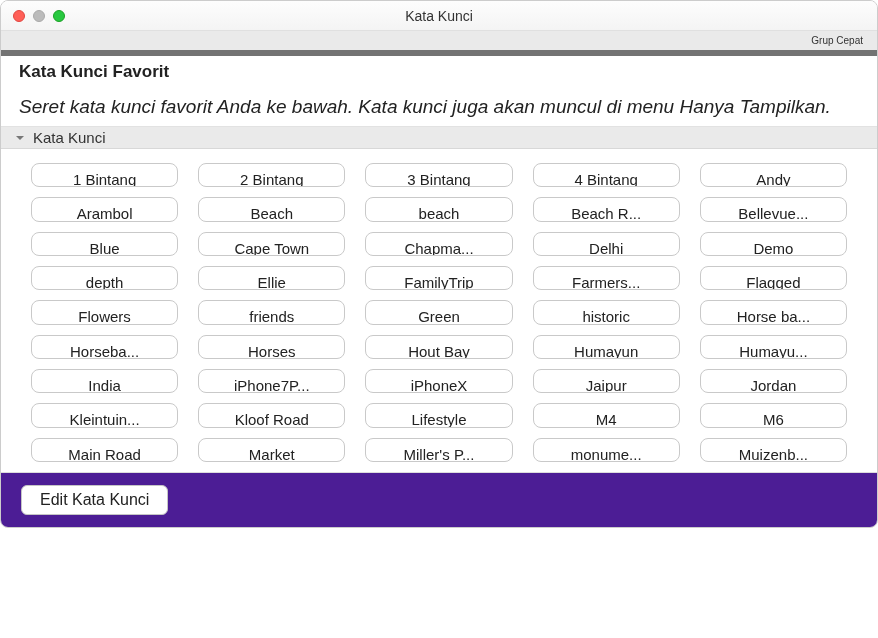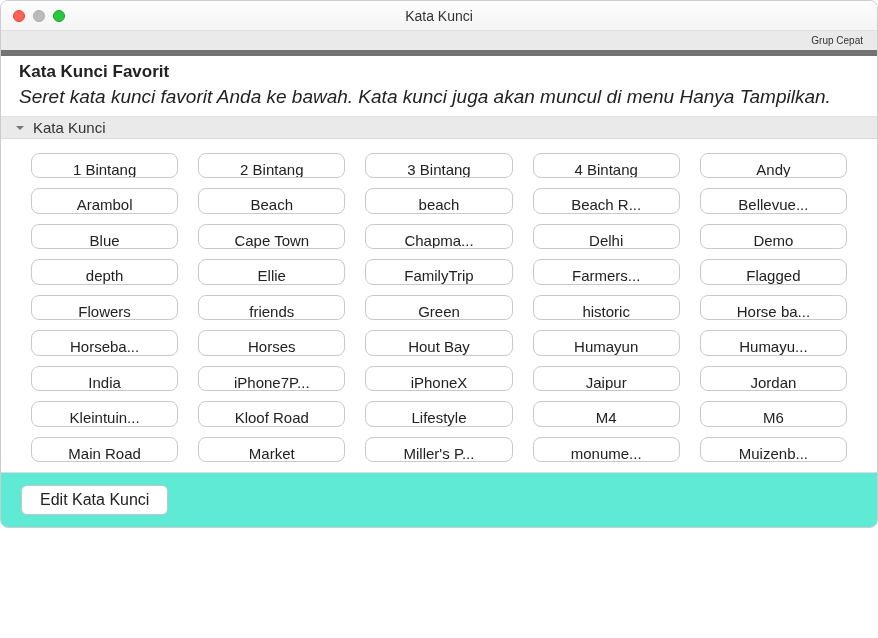--- a/index.html
+++ b/index.html
@@ -64,21 +64,21 @@
       text-align: right;
     }
     .favorites-section {
       padding: 6px 18px 8px 18px;
       border-bottom: 1px solid #e2e2e2;
     }
     .favorites-title {
       font-size: 17px;
       font-weight: 600;
       color: #222;
-      margin-bottom: 4px;
+      margin-bottom: 14px;
     }
     .favorites-desc {
       font-size: 19px;
       color: #222;
       font-weight: 400;
       font-style: italic;
     }
     .disclosure-row {
       display: flex;
       align-items: center;
@@ -118,21 +118,21 @@
       cursor: pointer;
       white-space: nowrap;
       overflow: hidden;
       text-overflow: ellipsis;
       line-height: 1.3;
       font-family: inherit;
     }
     .footer {
       border-top: 1px solid #ddd;
       padding: 12px 20px;
-      background: #5eead4;
+      background: #4c1d95;
     }
     .edit-btn {
       background: #fff;
       border: 1px solid #c5c5c5;
       border-radius: 6px;
       padding: 5px 18px;
       font-size: 16px;
       color: #222;
       cursor: pointer;
       font-family: inherit;

